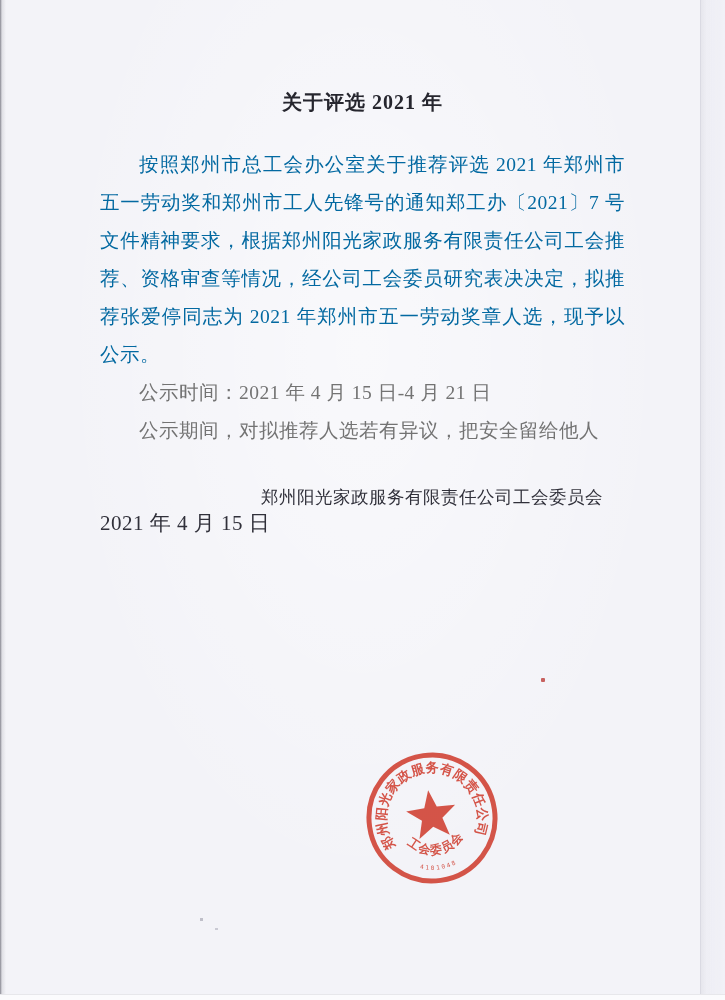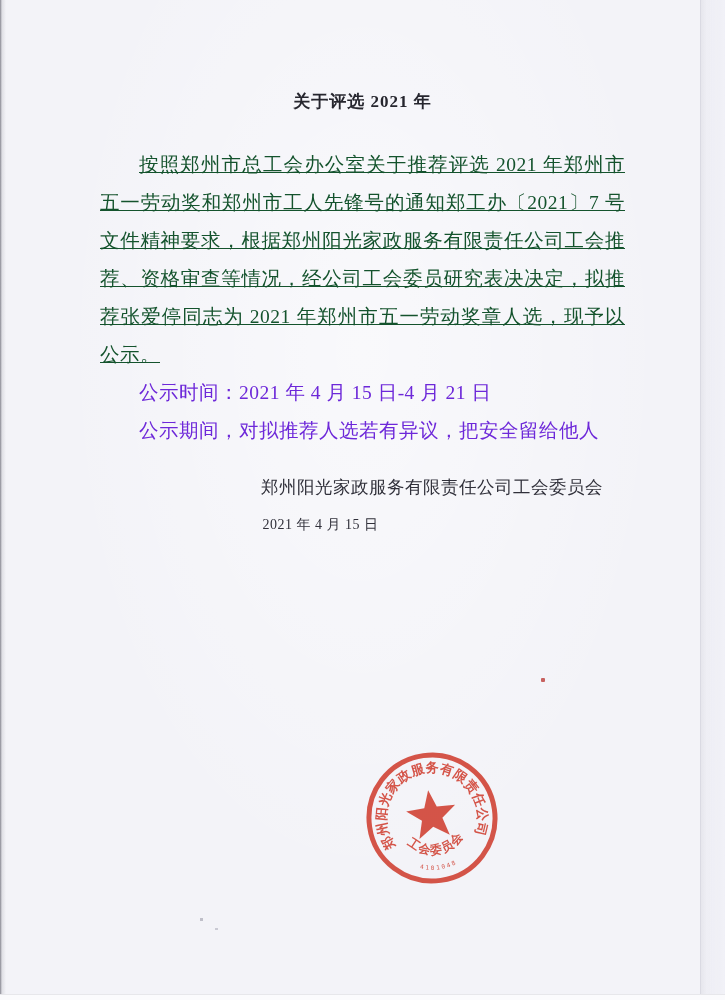--- a/index.html
+++ b/index.html
@@ -30,39 +30,39 @@
     position: absolute; inset: 0;
     background: radial-gradient(ellipse at 50% 35%, rgba(255,255,255,0.5) 0%, rgba(243,243,248,0) 60%);
     z-index: 0; pointer-events: none;
   }
 
   .doc {
     position: absolute; left: 100px; top: 84px; width: 525px;
     color: #2e2e38; z-index: 1;
   }
   .title { text-align: center; font-weight: bold; color: #26262e; }
-  .title .t-line { font-size: 17px; line-height: 36px; letter-spacing: 1px; font-family: Liberation Serif, serif; }
+  .title .t-line { font-size: 20px; line-height: 36px; letter-spacing: 1px; font-family: Liberation Serif, serif; }
   .doc-body { margin-top: 26px; }
   .para {
-    font-size: 19.5px; line-height: 38px; color: #14532d;
+    font-size: 19.5px; line-height: 38px; color: #0369a1;
     text-align: justify; text-justify: inter-ideograph;
-    text-indent: 2em; letter-spacing: 0.5px; text-decoration: underline;
+    text-indent: 2em; letter-spacing: 0.5px;
   }
   .info-line {
-    font-size: 19.5px; line-height: 38px; color: #6d28d9;
+    font-size: 19.5px; line-height: 38px; color: #737373;
     text-indent: 2em; letter-spacing: 0.5px; white-space: nowrap;
   }
   .sig-line {
-    margin-top: 24px; font-size: 17.5px; line-height: 26px;
+    margin-top: 34px; font-size: 17.5px; line-height: 26px;
     text-align: right; padding-right: 22px; color: #30303a; letter-spacing: 0.5px;
     white-space: nowrap;
   }
   .date-line {
-    margin-top: 12px; font-size: 14px; line-height: 26px;
-    text-align: center; padding-right: 84px; color: #30303a; letter-spacing: 0.5px;
+    margin-top: 0; font-size: 21px; line-height: 26px;
+    text-align: left; padding-right: 84px; color: #30303a; letter-spacing: 0.5px;
     white-space: nowrap;
   }
 
   .seal {
     position: absolute; left: 342px; top: 728px; width: 180px; height: 180px;
     z-index: 3; mix-blend-mode: multiply; opacity: 0.9;
     transform: rotate(-8deg);
   }
   .seal svg { width: 100%; height: 100%; }
   .seal-ring-text { font-family: "Liberation Sans", "DejaVu Sans", sans-serif; font-size: 13.2px; font-weight: bold; letter-spacing: 0.5px; }

